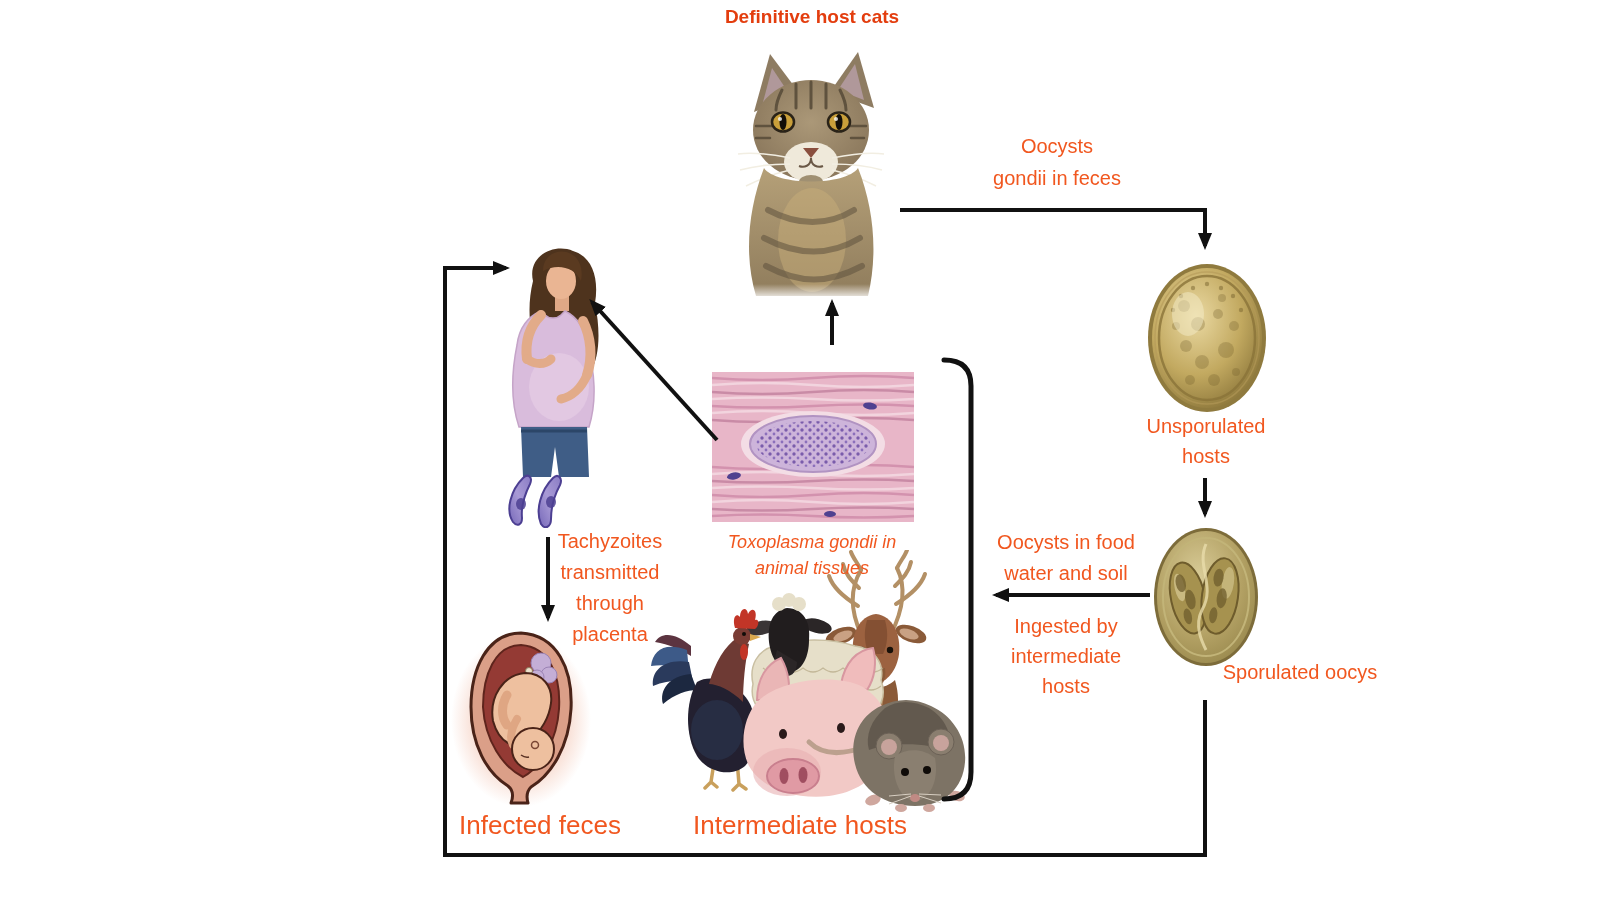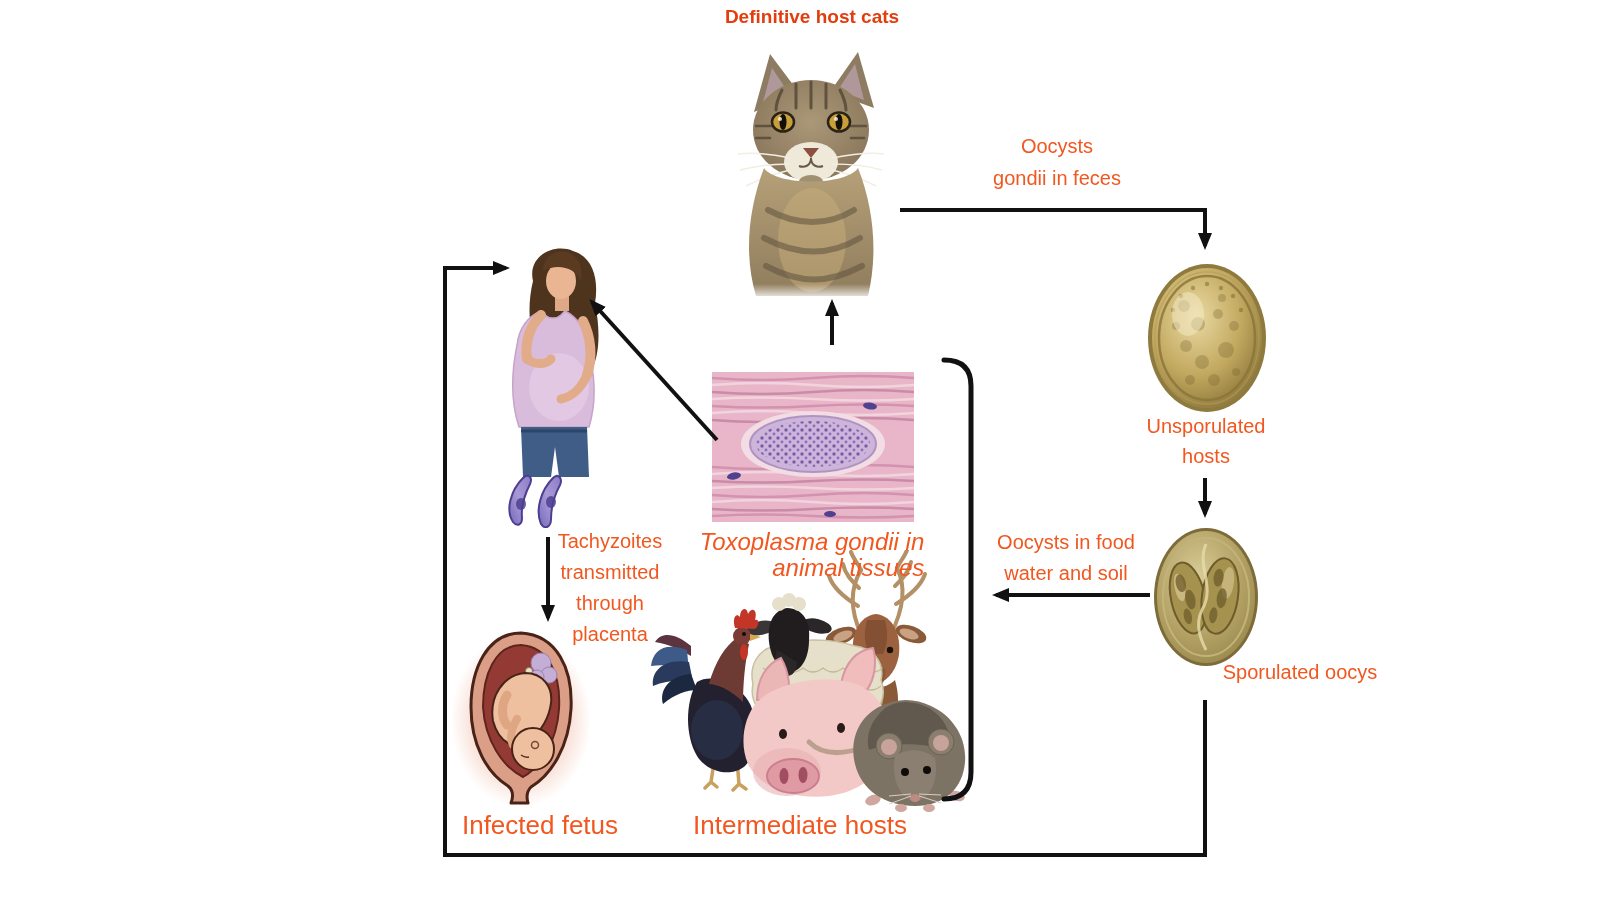--- a/index.html
+++ b/index.html
@@ -11,21 +11,21 @@
   .flow{position:absolute;left:0;top:0;z-index:5;pointer-events:none;}
   .lbl{
     position:absolute;z-index:6;color:#f1571f;font-size:20px;line-height:30px;
     text-align:center;transform:translateX(-50%);white-space:nowrap;
   }
   .lbl div{white-space:nowrap;}
   .title{
     position:absolute;z-index:6;color:#e33d0e;font-weight:bold;font-size:19px;
     transform:translateX(-50%);white-space:nowrap;
   }
-  .caption-italic{font-style:italic;font-size:24px;line-height:26px;text-align:right;}
+  .caption-italic{font-style:italic;font-size:18px;line-height:26px;}
 </style>
 </head>
 <body>
 
 <div class="canvas">
 
   <div class="title" style="left:812px;top:6px;">Definitive host cats</div>
 
   <div class="lbl" style="left:1057px;top:130px;line-height:32px;">
     <div>Oocysts</div>
@@ -37,34 +37,39 @@
     <div>hosts</div>
   </div>
 
   <div class="lbl" style="left:1300px;top:657px;">Sporulated oocys</div>
 
   <div class="lbl" style="left:1066px;top:527px;line-height:31px;">
     <div>Oocysts in food</div>
     <div>water and soil</div>
   </div>
 
+  <div class="lbl" style="left:1066px;top:611px;">
+    <div>Ingested by</div>
+    <div>intermediate</div>
+    <div>hosts</div>
+  </div>
 
   <div class="lbl caption-italic" style="left:812px;top:529px;">
     <div>Toxoplasma gondii in</div>
     <div>animal tissues</div>
   </div>
 
   <div class="lbl" style="left:610px;top:526px;line-height:31px;">
     <div>Tachyzoites</div>
     <div>transmitted</div>
     <div>through</div>
     <div>placenta</div>
   </div>
 
-  <div class="lbl" style="left:540px;top:810px;font-size:26px;">Infected fetus</div>
+  <div class="lbl" style="left:540px;top:810px;font-size:26px;">Infected feces</div>
 
   <div class="lbl" style="left:800px;top:810px;font-size:26px;">Intermediate hosts</div>
 
   <svg class="flow" width="1600" height="900" viewBox="0 0 1600 900">
     <defs>
       <marker id="ah" markerUnits="userSpaceOnUse" markerWidth="17" markerHeight="14" refX="13" refY="7" orient="auto">
         <path d="M0,0 L17,7 L0,14 Z" fill="#111111"></path>
       </marker>
     </defs>
     <path d="M900,210 H1205 V246" fill="none" stroke="#111" stroke-width="4" marker-end="url(#ah)"></path>

